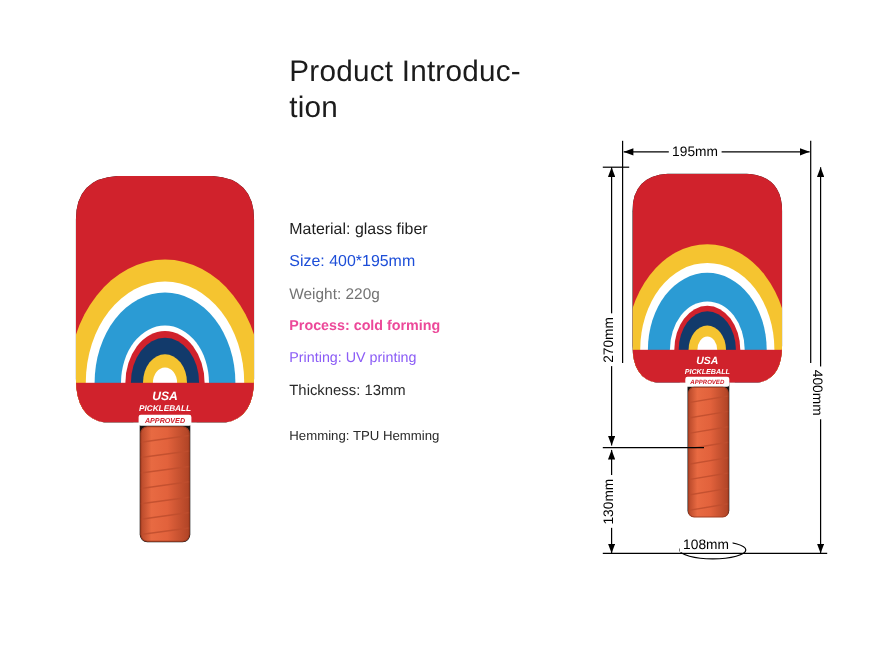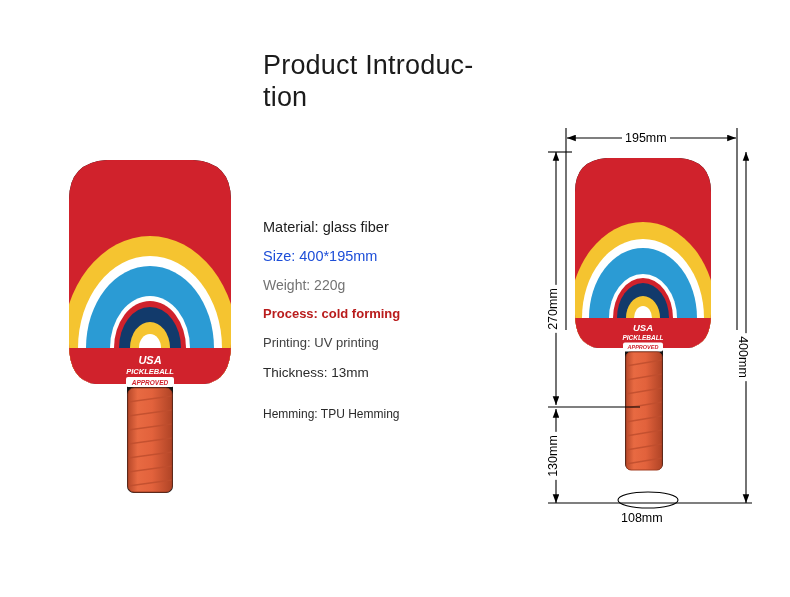--- a/index.html
+++ b/index.html
@@ -13,27 +13,27 @@
   #stage{position:absolute;left:0;top:0;width:648px;height:597px;}
 
   
   .title{
     position:absolute;left:263px;top:49px;width:250px;
     font-size:27px;line-height:32px;color:#1b1b1b;
     letter-spacing:.2px;
   }
 
   
-  .specs{position:absolute;left:263px;top:219px;width:210px;}
+  .specs{position:absolute;left:263px;top:201px;width:210px;}
   .spec{display:block;white-space:nowrap;}
   .spec.s0{font-size:14.5px;color:#1d1d1d;margin-bottom:13px;}
   .spec.s1{font-size:14.5px;color:#1d4ed8;margin-bottom:13px;}
   .spec.s2{font-size:14px;color:#737373;margin-bottom:13px;}
-  .spec.s3{font-size:13px;color:#b91c1c;font-weight:bold;margin-bottom:14px;}
-  .spec.s4{font-size:13px;color:#404040;margin-bottom:15px;}
+  .spec.s3{font-size:13px;color:#ec4899;font-weight:bold;margin-bottom:14px;}
+  .spec.s4{font-size:13px;color:#8b5cf6;margin-bottom:15px;}
   .spec.s5{font-size:13.5px;color:#2a2a2a;margin-bottom:27px;}
   .spec.s6{font-size:12px;color:#2a2a2a;}
 
   
   .paddle{position:absolute;}
   .paddle svg{display:block;overflow:visible;}
 
   
   .dims{position:absolute;left:0;top:0;width:790px;height:597px;pointer-events:none;}
   .dimlabel{
@@ -200,23 +200,23 @@
       <line x1="548" y1="407" x2="640" y2="407"></line>
       <line x1="548" y1="152" x2="572" y2="152"></line>
 
       <line x1="746" y1="152" x2="746" y2="503" marker-start="url(#arwL)" marker-end="url(#arwR)"></line>
 
       <line x1="548" y1="503" x2="752" y2="503"></line>
       <ellipse cx="648" cy="500" rx="30" ry="8"></ellipse>
     </g>
   </svg>
 
-  <div class="dimlabel" style="left:622px;top:131px;">195mm</div>
+  <div class="dimlabel" style="left:608px;top:131px;">195mm</div>
 
   <div class="dimlabel vert" style="left:529px;top:302px;transform:rotate(-90deg);">270mm</div>
 
   <div class="dimlabel vert" style="left:529px;top:449px;transform:rotate(-90deg);">130mm</div>
 
   <div class="dimlabel vert" style="left:719px;top:350px;transform:rotate(90deg);">400mm</div>
 
-  <div class="dimlabel" style="left:618px;top:511px;">108mm</div>
+  <div class="dimlabel" style="left:618px;top:488px;">108mm</div>
 
 </div>
 
 </body></html>

